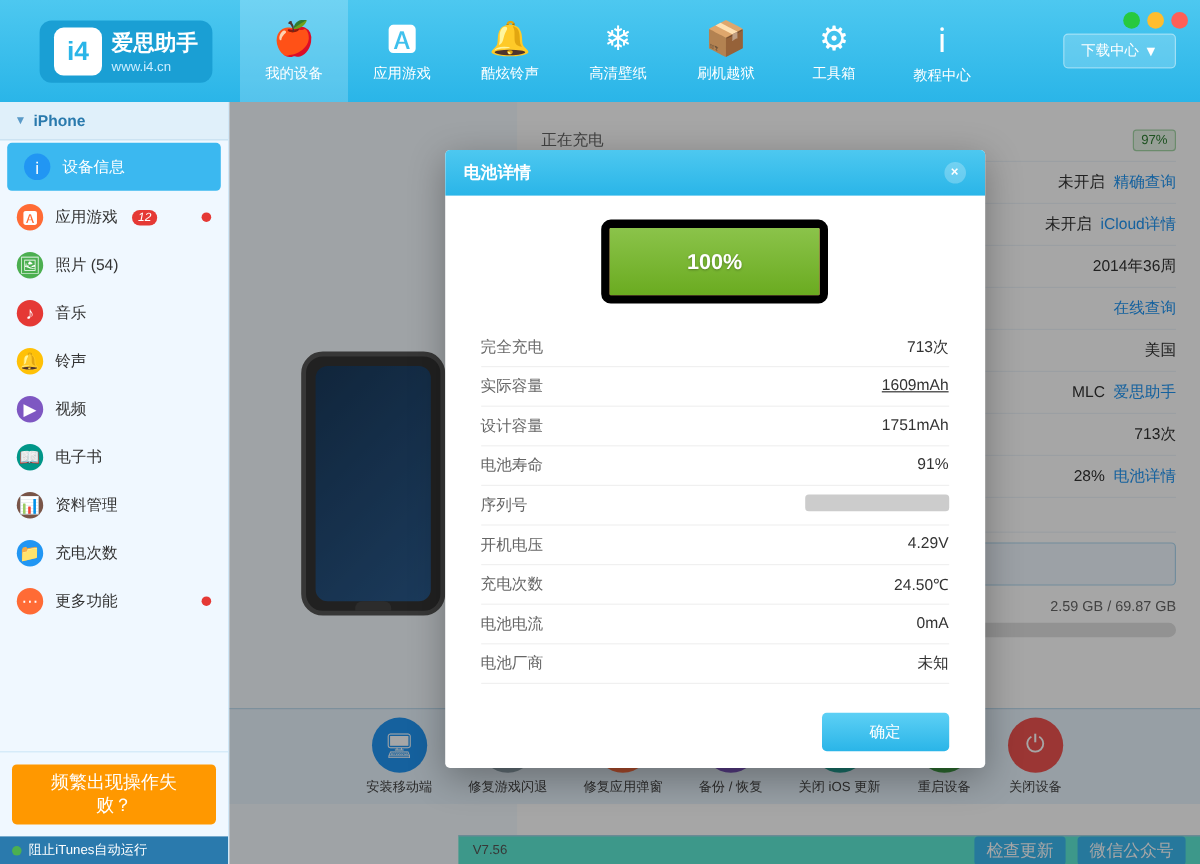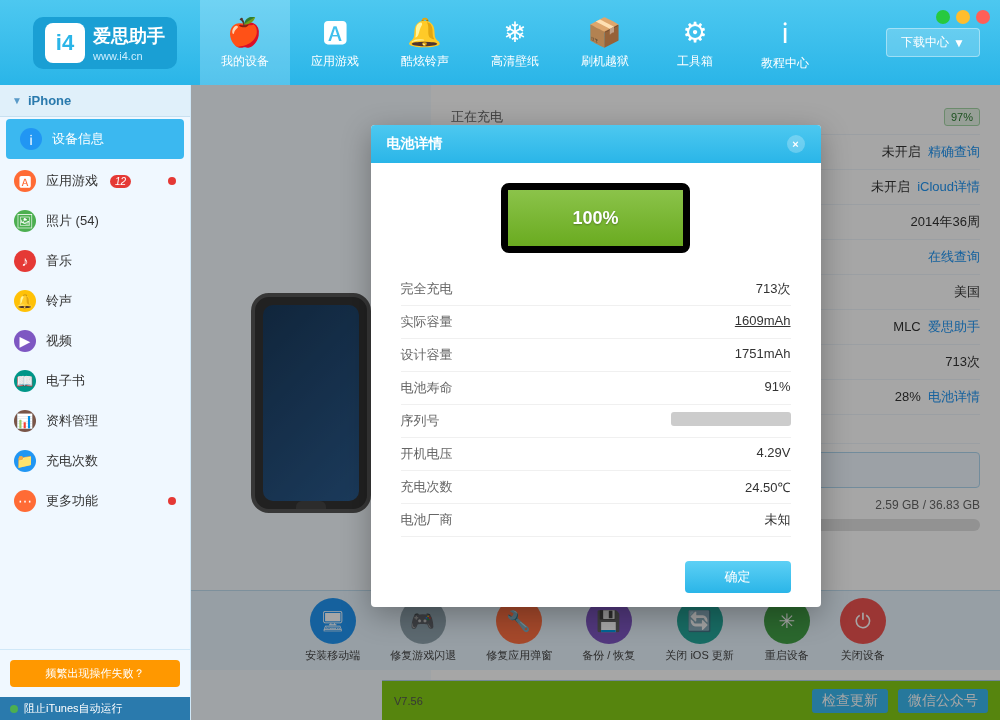--- a/index.html
+++ b/index.html
@@ -120,21 +120,21 @@
     }
     .sidebar-bottom {
       padding: 10px;
       border-top: 1px solid #d0e8f8;
     }
     .help-btn {
       background: #ff9800;
       color: #fff;
       border-radius: 4px;
       padding: 6px 26px;
-      font-size: 11px;
+      font-size: 15px;
       cursor: pointer;
       text-align: center;
     }
     .status-bar {
       background: #2a7aad;
       color: #fff;
       font-size: 11px;
       padding: 4px 10px;
       display: flex; align-items: center; gap: 6px;
     }
@@ -239,22 +239,22 @@
     .t-gray { background: #90a4ae; color: #fff; }
     .t-orange { background: #ff7043; color: #fff; }
     .t-purple { background: #7e57c2; color: #fff; }
     .t-teal { background: #26a69a; color: #fff; }
     .t-green { background: #43a047; color: #fff; }
     .t-red { background: #ef5350; color: #fff; }
     .tool-label { font-size: 11px; color: #444; white-space: nowrap; }
 
     
     .footer {
-      height: 40px;
-      background: #84cc16;
+      height: 24px;
+      background: #5eead4;
       border-top: 1px solid #b0cfe8;
       display: flex; align-items: center; justify-content: space-between;
       padding: 0 12px;
       font-size: 11px;
       color: #555;
       position: absolute;
       bottom: 0; left: 191px; right: 0;
     }
     .footer-right { display: flex; gap: 10px; }
     .footer-btn {
@@ -546,21 +546,21 @@
           </span>
         </div>
         <div class="info-row">
           <span class="info-value" style="font-size:11px;color:#888;">CA0B03A74C849A76BBD81C1B19F</span>
         </div>
         <div class="view-details-btn">查看设备详情</div>
 
         <div class="storage-bar-area">
           <div style="display:flex;justify-content:space-between;font-size:12px;color:#666;margin-bottom:4px;">
             <span>数据区</span>
-            <span>2.59 GB / 36.83 GB</span>
+            <span>2.59 GB / 69.87 GB</span>
           </div>
           <div class="storage-bar">
             <div class="storage-seg-app"></div>
             <div class="storage-seg-photo"></div>
             <div class="storage-seg-other"></div>
           </div>
           <div class="storage-legend">
             <span>
               <span class="legend-dot" style="background:#2196F3;"></span>
               <span>应用</span>
@@ -660,20 +660,24 @@
             </tr>
             <tr class="modal-row">
               <td class="modal-row-label">开机电压</td>
               <td class="modal-row-value" style="text-align:right;">4.29V</td>
             </tr>
             <tr class="modal-row">
               <td class="modal-row-label">充电次数</td>
               <td class="modal-row-value" style="text-align:right;">24.50℃</td>
             </tr>
             <tr class="modal-row">
+              <td class="modal-row-label">电池电流</td>
+              <td class="modal-row-value" style="text-align:right;">0mA</td>
+            </tr>
+            <tr class="modal-row">
               <td class="modal-row-label">电池厂商</td>
               <td class="modal-row-value" style="text-align:right;">未知</td>
             </tr>
           </tbody>
             </table>
         </div>
         <div class="modal-footer">
           <button class="confirm-btn">确定</button>
         </div>
       </div>

